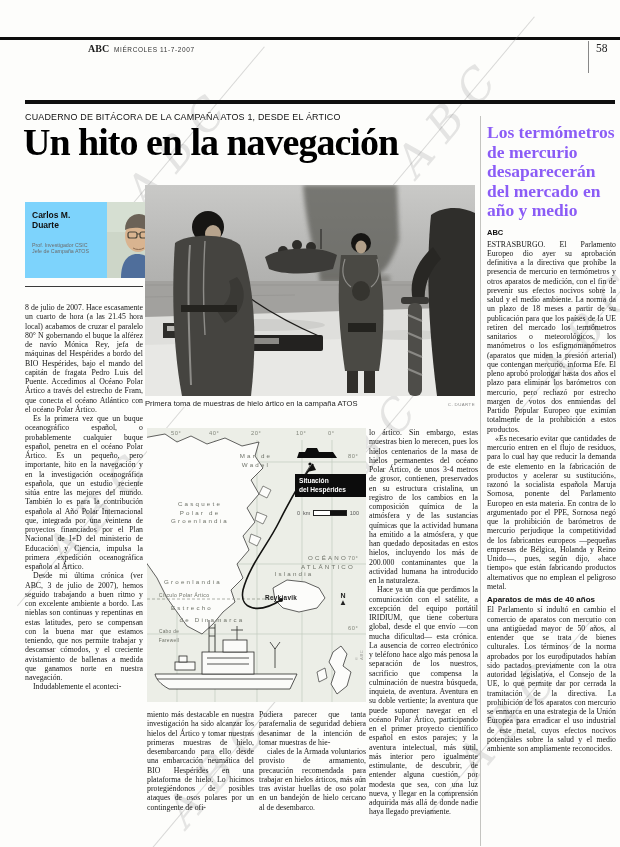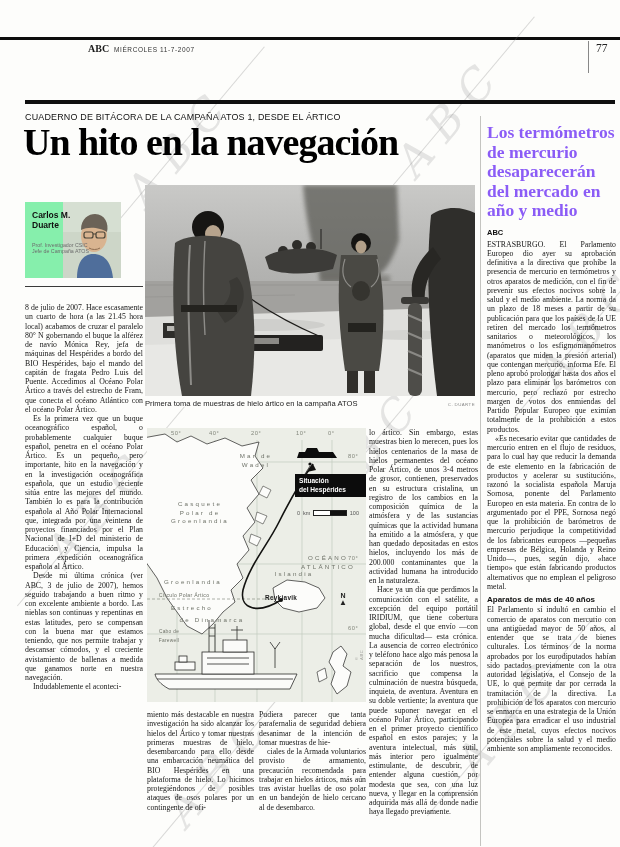--- a/index.html
+++ b/index.html
@@ -25,21 +25,21 @@
   .blackbar{position:absolute;left:25px;top:100px;width:590px;height:4px;background:#0f0f0f;z-index:2;}
   .kicker{position:absolute;left:25px;top:111px;width:460px;z-index:2;
       font-family:"Liberation Sans",sans-serif;font-size:9.5px;color:#111;
       letter-spacing:.2px;transform:scaleX(.94);transform-origin:left;}
   .headline{position:absolute;left:23px;top:122px;width:470px;z-index:2;
       font-size:38px;line-height:40px;font-weight:bold;letter-spacing:-1px;color:#000000;}
   
   .col1{position:absolute;left:25px;top:184px;width:118px;z-index:2;}
   .intro{font-family:"Liberation Sans",sans-serif;font-size:10px;line-height:12.7px;color:#2b2b2b;}
   .intro b{color:#0c0c0c;}
-  .authorbox{position:relative;margin-top:18px;width:96px;height:76px;background:#86efac;overflow:hidden;}
+  .authorbox{position:relative;margin-top:18px;width:96px;height:76px;background:#7dd3fc;overflow:hidden;padding-left:44px;}
   .authorbox .txt{position:absolute;left:7px;top:9px;width:62px;}
   .author-name{font-family:"Liberation Sans",sans-serif;font-weight:bold;font-size:8.5px;line-height:9.5px;color:#111;}
   .author-role{margin-top:12px;font-family:"Liberation Sans",sans-serif;font-size:5.3px;line-height:6.4px;color:#6d6d6d;}
   .author-portrait{position:absolute;right:0;top:0;width:58px;height:76px;}
   .col1-rule{width:118px;height:1px;background:#3a3a3a;margin-top:8px;}
   .bodytext{font-size:7.8px;line-height:9.25px;text-align:justify;color:#151515;overflow:hidden;}
   .bodytext p{margin:0;}
   .bodytext p + p{text-indent:8px;}
   .col1 .bodytext{margin-top:16px;height:426px;}
   
@@ -92,21 +92,21 @@
   <div class="wm" style="left:380px;top:90px;">ABC</div>
   <div class="wm" style="left:30px;top:480px;">ABC</div>
   <div class="wm" style="left:300px;top:420px;">ABC</div>
   <div class="wm" style="left:150px;top:740px;">ABC</div>
   <div class="wm" style="left:440px;top:690px;">ABC</div>
   <div class="wm" style="left:520px;top:300px;">ABC</div>
 
   <div class="rule-top"></div>
   <span class="brand">ABC</span>
   <span class="folio-date">MIÉRCOLES 11-7-2007</span>
-  <span class="pagenum">77</span>
+  <span class="pagenum">58</span>
   <div class="pagenum-tick"></div>
 
   <div class="blackbar"></div>
   <div class="kicker">CUADERNO DE BITÁCORA DE LA CAMPAÑA ATOS 1, DESDE EL ÁRTICO</div>
   <h1 class="headline" style="margin:0;">Un hito en la navegación</h1>
 
   <div class="col1">
 
     <div class="authorbox">
       <svg class="author-portrait" viewBox="0 0 58 76" preserveAspectRatio="none">

